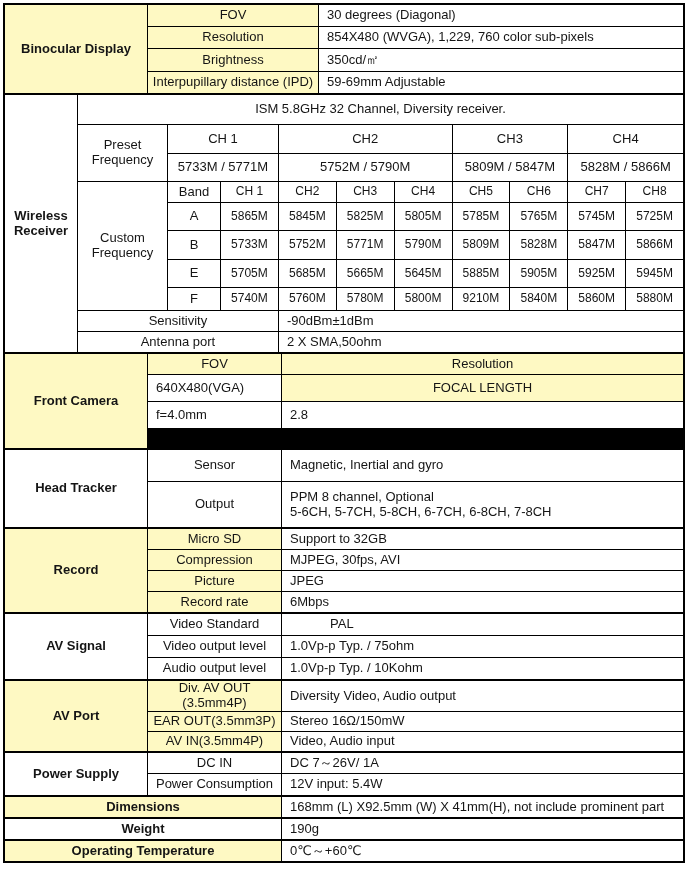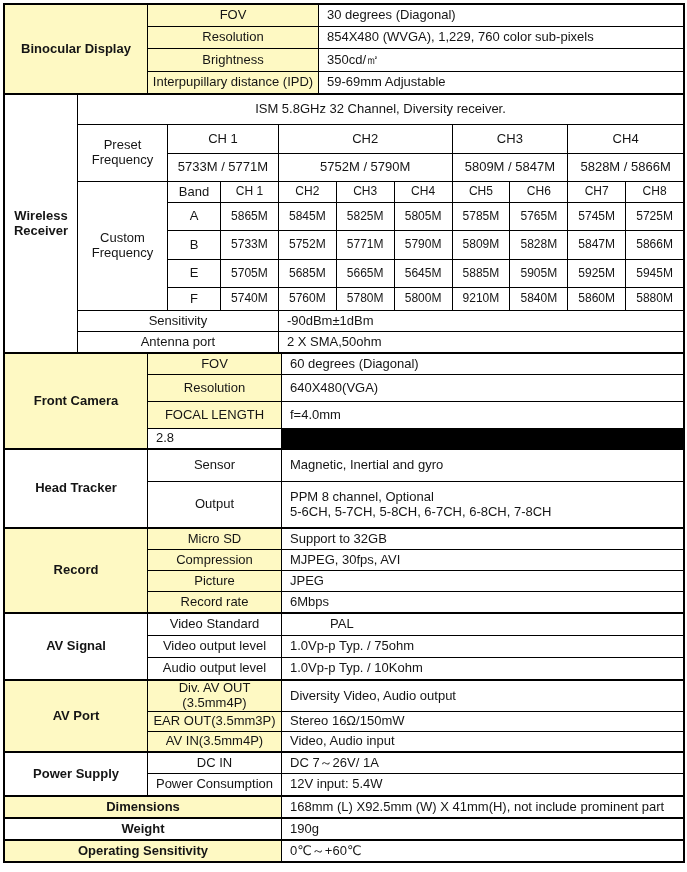--- a/index.html
+++ b/index.html
@@ -114,21 +114,20 @@
 
     <div class="cell c" style="grid-column:2/5;grid-row:9">Sensitivity</div>
     <div class="cell l" style="grid-column:5/12;grid-row:9">-90dBm±1dBm</div>
     <div class="cell c" style="grid-column:2/5;grid-row:10">Antenna port</div>
     <div class="cell l" style="grid-column:5/12;grid-row:10">2 X SMA,50ohm</div>
   </div>
 
   <div class="section g-std g-fc">
     <div class="cell shade c b" style="grid-column:1;grid-row:1/5">Front Camera</div>
     <div class="cell shade c">FOV</div>
-    <div class="cell l">60 degrees (Diagonal)</div>
     <div class="cell shade c">Resolution</div>
     <div class="cell l">640X480(VGA)</div>
     <div class="cell shade c">FOCAL LENGTH</div>
     <div class="cell l">f=4.0mm</div>
     <div class="cell l">2.8</div>
   </div>
 
   <div class="section g-std g-ht">
     <div class="cell c b" style="grid-column:1;grid-row:1/3">Head Tracker</div>
     <div class="cell c">Sensor</div>
@@ -183,17 +182,17 @@
     <div class="cell shade c b">Dimensions</div>
     <div class="cell l">168mm (L) X92.5mm (W) X 41mm(H), not include prominent part</div>
   </div>
 
   <div class="section g-bot">
     <div class="cell c b">Weight</div>
     <div class="cell l">190g</div>
   </div>
 
   <div class="section g-bot">
-    <div class="cell shade c b">Operating Sensitivity</div>
+    <div class="cell shade c b">Operating Temperature</div>
     <div class="cell l">0℃～+60℃</div>
   </div>
 
 </div>
 
 </body></html>

